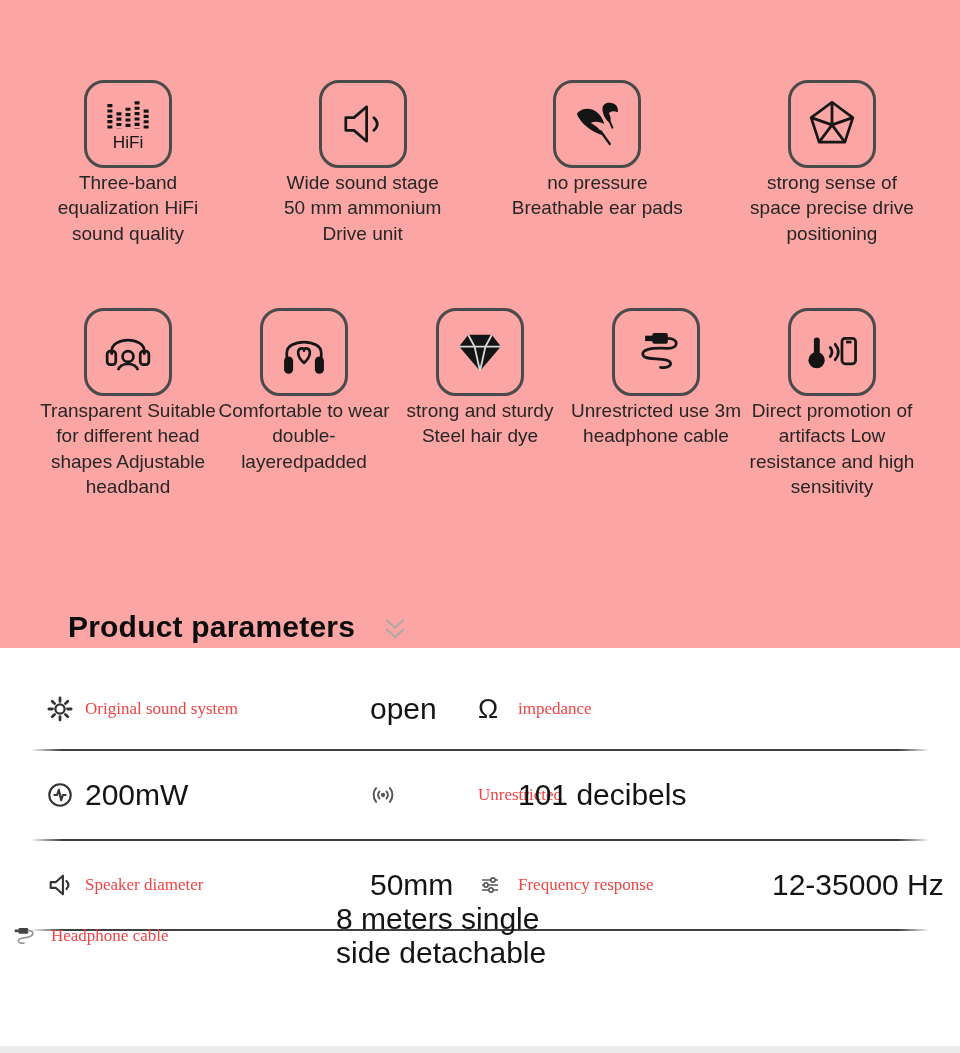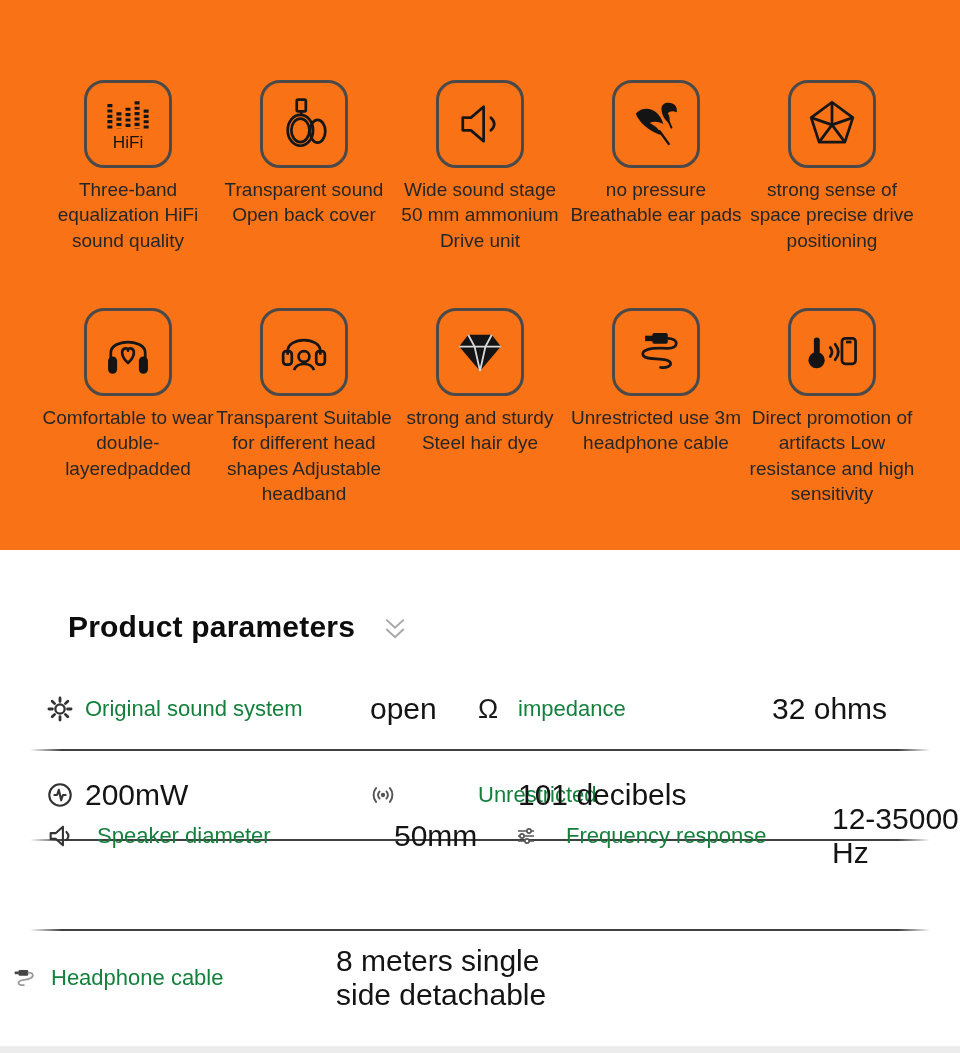--- a/index.html
+++ b/index.html
@@ -2,47 +2,47 @@
 <html><head>
 <meta charset="utf-8">
 <style>
   html,body{margin:0;padding:0;}
   body{
     width:960px;height:1053px;position:relative;overflow:hidden;
     background:#ffffff;font-family:"Liberation Sans", sans-serif;
     -webkit-font-smoothing:antialiased;
   }
   
-  .features-panel{position:absolute;top:0;left:0;width:960px;height:550px;background:#f97316;}
+  .features-panel{position:absolute;top:0;left:0;width:960px;height:648px;background:#fca5a5;}
   .feat-row{position:absolute;left:40px;width:880px;display:flex;justify-content:space-between;}
   .row-1{top:80px;}
   .row-2{top:308px;}
   .feat{width:176px;display:flex;flex-direction:column;align-items:center;}
   .icon-box{
     width:88px;height:88px;flex:none;border:3px solid #4a4a4a;border-radius:20px;
     display:flex;align-items:center;justify-content:center;box-sizing:border-box;
   }
-  .feat-label{margin-top:9px;width:176px;font-size:19px;line-height:1.33;color:#262626;text-align:center;}
+  .feat-label{margin-top:2px;width:176px;font-size:19px;line-height:1.33;color:#262626;text-align:center;}
   .ik{stroke:#161616;fill:none;stroke-width:3;}
   
   .params-title{position:absolute;left:68px;top:610px;display:flex;align-items:center;gap:25px;}
   .title-text{font-size:30px;font-weight:700;color:#0d0d0d;letter-spacing:.2px;}
   .chevrons{width:30px;height:30px;display:flex;align-items:center;margin-top:4px;cursor:pointer;}
   .p-row{
     position:absolute;left:0;width:960px;box-sizing:border-box;padding-left:46px;
     display:grid;grid-template-columns:39px 285px 108px 40px 254px auto;align-items:center;
   }
   .p-row-1{top:668px;height:82px;}
   .p-row-2{top:751px;height:88px;}
-  .p-row-3{top:792px;height:88px;gap:12px;}
-  .p-row-4{top:931px;height:94px;padding-left:12px;}
+  .p-row-3{top:841px;height:88px;}
+  .p-row-4{top:889px;height:94px;padding-left:12px;}
   .p-ico{width:32px;height:30px;display:flex;align-items:center;color:#333;}
   .p-ico svg{display:block;}
   .omega{font-size:27px;color:#1a1a1a;line-height:1;}
-  .p-label{font-size:22px;color:#15803d;}
+  .p-label{font-size:17px;color:#ef4444;font-family:Liberation Serif, serif;}
   .p-value{font-size:30px;color:#141414;}
   .p-value.wide{width:215px;line-height:1.12;}
   .divider{
     position:absolute;left:30px;width:900px;height:2px;border-radius:1px;
     background:linear-gradient(90deg, rgba(64,64,64,0) 0, #404040 32px, #404040 calc(100% - 32px), rgba(64,64,64,0) 100%);
   }
   .d-1{top:749px;} .d-2{top:839px;} .d-3{top:929px;}
   .bottom-strip{position:absolute;top:1046px;left:0;width:960px;height:7px;background:#ececec;}
 </style>
 </head>
@@ -61,32 +61,20 @@
             <line x1="32" y1="14" x2="32" y2="37"></line>
             <line x1="42" y1="7" x2="42" y2="37"></line>
             <line x1="52" y1="16" x2="52" y2="37"></line>
           </g>
           <text x="32" y="58" font-size="19" text-anchor="middle" fill="#141414" font-family="inherit">HiFi</text>
         </svg>
       </div>
       <div class="feat-label">Three-band equalization HiFi sound quality</div>
     </div>
 
-    <div class="feat">
-      <div class="icon-box">
-        <svg width="58" height="58" viewBox="0 0 64 64">
-          <rect class="ik" x="24" y="5" width="10" height="13" rx="1.5" stroke-width="2.6"></rect>
-          <line class="ik" x1="29" y1="18" x2="29" y2="22" stroke-width="2.6"></line>
-          <ellipse class="ik" cx="28" cy="39" rx="14" ry="17" stroke-width="3.4"></ellipse>
-          <ellipse class="ik" cx="28" cy="39" rx="10" ry="13" stroke-width="2"></ellipse>
-          <ellipse class="ik" cx="47" cy="40" rx="8.5" ry="12.5" stroke-width="3"></ellipse>
-        </svg>
-      </div>
-      <div class="feat-label">Transparent sound Open back cover</div>
-    </div>
 
     <div class="feat">
       <div class="icon-box">
         <svg width="58" height="58" viewBox="0 0 64 64">
           <path class="ik" d="M13 25 h9 l14 -12 v38 l-14 -12 h-9 z" stroke-linejoin="round"></path>
           <path class="ik" d="M44 25 q7.5 7 0 14" stroke-linecap="round"></path>
         </svg>
       </div>
       <div class="feat-label">Wide sound stage 50 mm ammonium Drive unit</div>
     </div>
@@ -108,49 +96,49 @@
         <svg width="58" height="58" viewBox="0 0 64 64">
           <polygon class="ik" points="32,8 55,25 46.2,52 17.8,52 9,25" stroke-width="3.4" stroke-linejoin="round"></polygon>
           <path class="ik" d="M32 33 L32 8 M32 33 L55 25 M32 33 L46.2 52 M32 33 L17.8 52 M32 33 L9 25" stroke-width="2.8"></path>
         </svg>
       </div>
       <div class="feat-label">strong sense of space precise drive positioning</div>
     </div>
   </div>
 
   <div class="feat-row row-2">
-
-    <div class="feat">
-      <div class="icon-box">
-        <svg width="58" height="58" viewBox="0 0 64 64">
-          <path class="ik" d="M13 42 V33 C13 17 51 17 51 33 V42" stroke-width="5" stroke-linecap="round"></path>
-          <rect x="10" y="37" width="10" height="19" rx="5" fill="#141414"></rect>
-          <rect x="44" y="37" width="10" height="19" rx="5" fill="#141414"></rect>
-          <path class="ik" d="M32 44 C24 37 24 29 29 28 C31 27.5 32 29 32 30.5 C32 29 33 27.5 35 28 C40 29 40 37 32 44 Z" stroke-width="2.4" stroke-linejoin="round"></path>
-        </svg>
-      </div>
-      <div class="feat-label">Comfortable to wear double- layeredpadded</div>
-    </div>
 
     <div class="feat">
       <div class="icon-box">
         <svg width="58" height="58" viewBox="0 0 64 64">
           <path class="ik" d="M14 35 V31 C14 15 50 15 50 31 V35" stroke-width="4"></path>
           <rect class="ik" x="9" y="31" width="9.5" height="15" rx="3.5"></rect>
           <rect class="ik" x="45.5" y="31" width="9.5" height="15" rx="3.5"></rect>
           <circle class="ik" cx="32" cy="37" r="6"></circle>
           <path class="ik" d="M21 52 C24 43 40 43 43 52"></path>
         </svg>
       </div>
       <div class="feat-label">Transparent Suitable for different head shapes Adjustable headband</div>
     </div>
 
     <div class="feat">
       <div class="icon-box">
         <svg width="58" height="58" viewBox="0 0 64 64">
+          <path class="ik" d="M13 42 V33 C13 17 51 17 51 33 V42" stroke-width="5" stroke-linecap="round"></path>
+          <rect x="10" y="37" width="10" height="19" rx="5" fill="#141414"></rect>
+          <rect x="44" y="37" width="10" height="19" rx="5" fill="#141414"></rect>
+          <path class="ik" d="M32 44 C24 37 24 29 29 28 C31 27.5 32 29 32 30.5 C32 29 33 27.5 35 28 C40 29 40 37 32 44 Z" stroke-width="2.4" stroke-linejoin="round"></path>
+        </svg>
+      </div>
+      <div class="feat-label">Comfortable to wear double- layeredpadded</div>
+    </div>
+
+    <div class="feat">
+      <div class="icon-box">
+        <svg width="58" height="58" viewBox="0 0 64 64">
           <polygon points="19,13 45,13 55,26 32,53 9,26" fill="#141414"></polygon>
           <path d="M9 26 H55 M19 13 L26 26 L32 53 M45 13 L38 26 L32 53" stroke="#d8d8d8" stroke-width="2" fill="none"></path>
         </svg>
       </div>
       <div class="feat-label">strong and sturdy Steel hair dye</div>
     </div>
 
     <div class="feat">
       <div class="icon-box">
         <svg width="58" height="58" viewBox="0 0 64 64">
@@ -190,21 +178,20 @@
   <span class="p-ico">
     <svg width="28" height="28" viewBox="0 0 24 24">
       <circle cx="12" cy="12" r="4" stroke="#333" stroke-width="2" fill="none"></circle>
       <path d="M18.5 12 L21.5 12 M16.6 16.6 L18.7 18.7 M12 18.5 L12 21.5 M7.4 16.6 L5.3 18.7 M5.5 12 L2.5 12 M7.4 7.4 L5.3 5.3 M12 5.5 L12 2.5 M16.6 7.4 L18.7 5.3" stroke="#333" stroke-width="2.4" stroke-linecap="round" fill="none"></path>
     </svg>
   </span>
   <span class="p-label">Original sound system</span>
   <span class="p-value">open</span>
   <span class="p-ico omega">Ω</span>
   <span class="p-label">impedance</span>
-  <span class="p-value">32 ohms</span>
 </div>
 <div class="divider d-1"></div>
 
 <div class="p-row p-row-2">
   <span class="p-ico">
     <svg width="28" height="28" viewBox="0 0 24 24">
       <circle cx="12" cy="12" r="9.2" stroke="#333" stroke-width="1.8" fill="none"></circle>
       <polyline points="6.5,12 9.5,12 11,7.5 13,16.5 14.5,12 17.5,12" stroke="#333" stroke-width="1.8" fill="none" stroke-linejoin="round"></polyline>
     </svg>
   </span>

